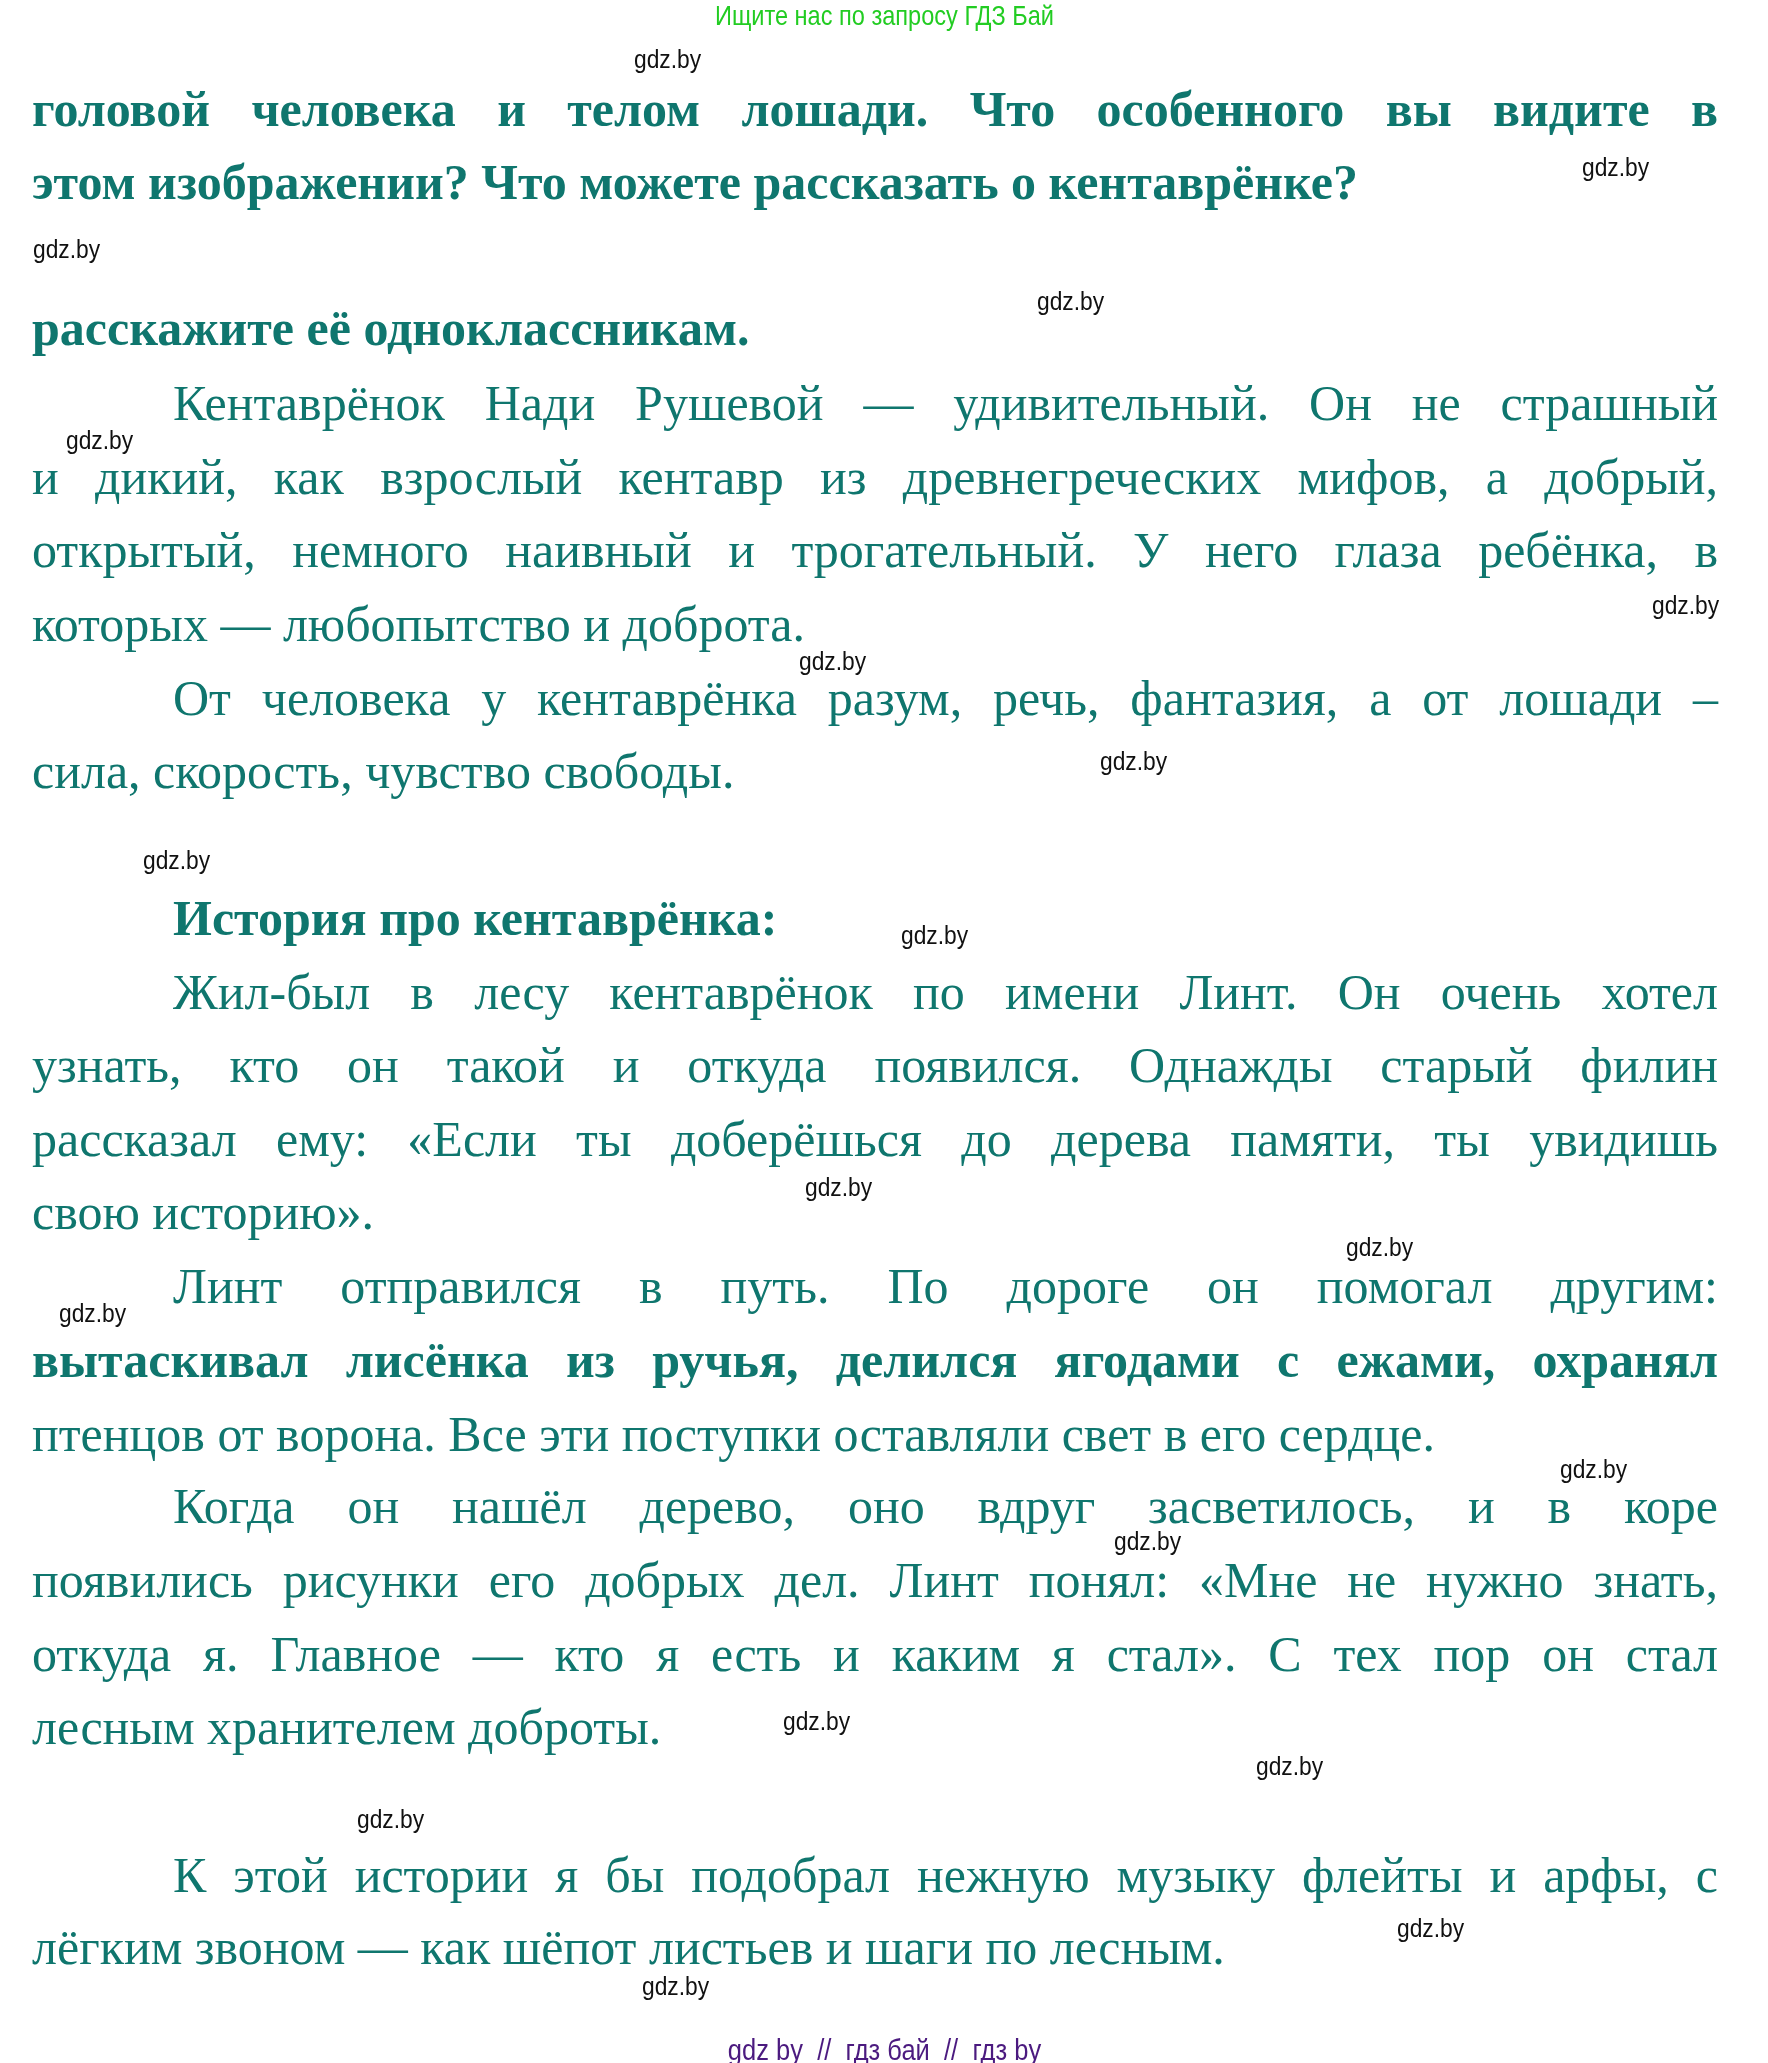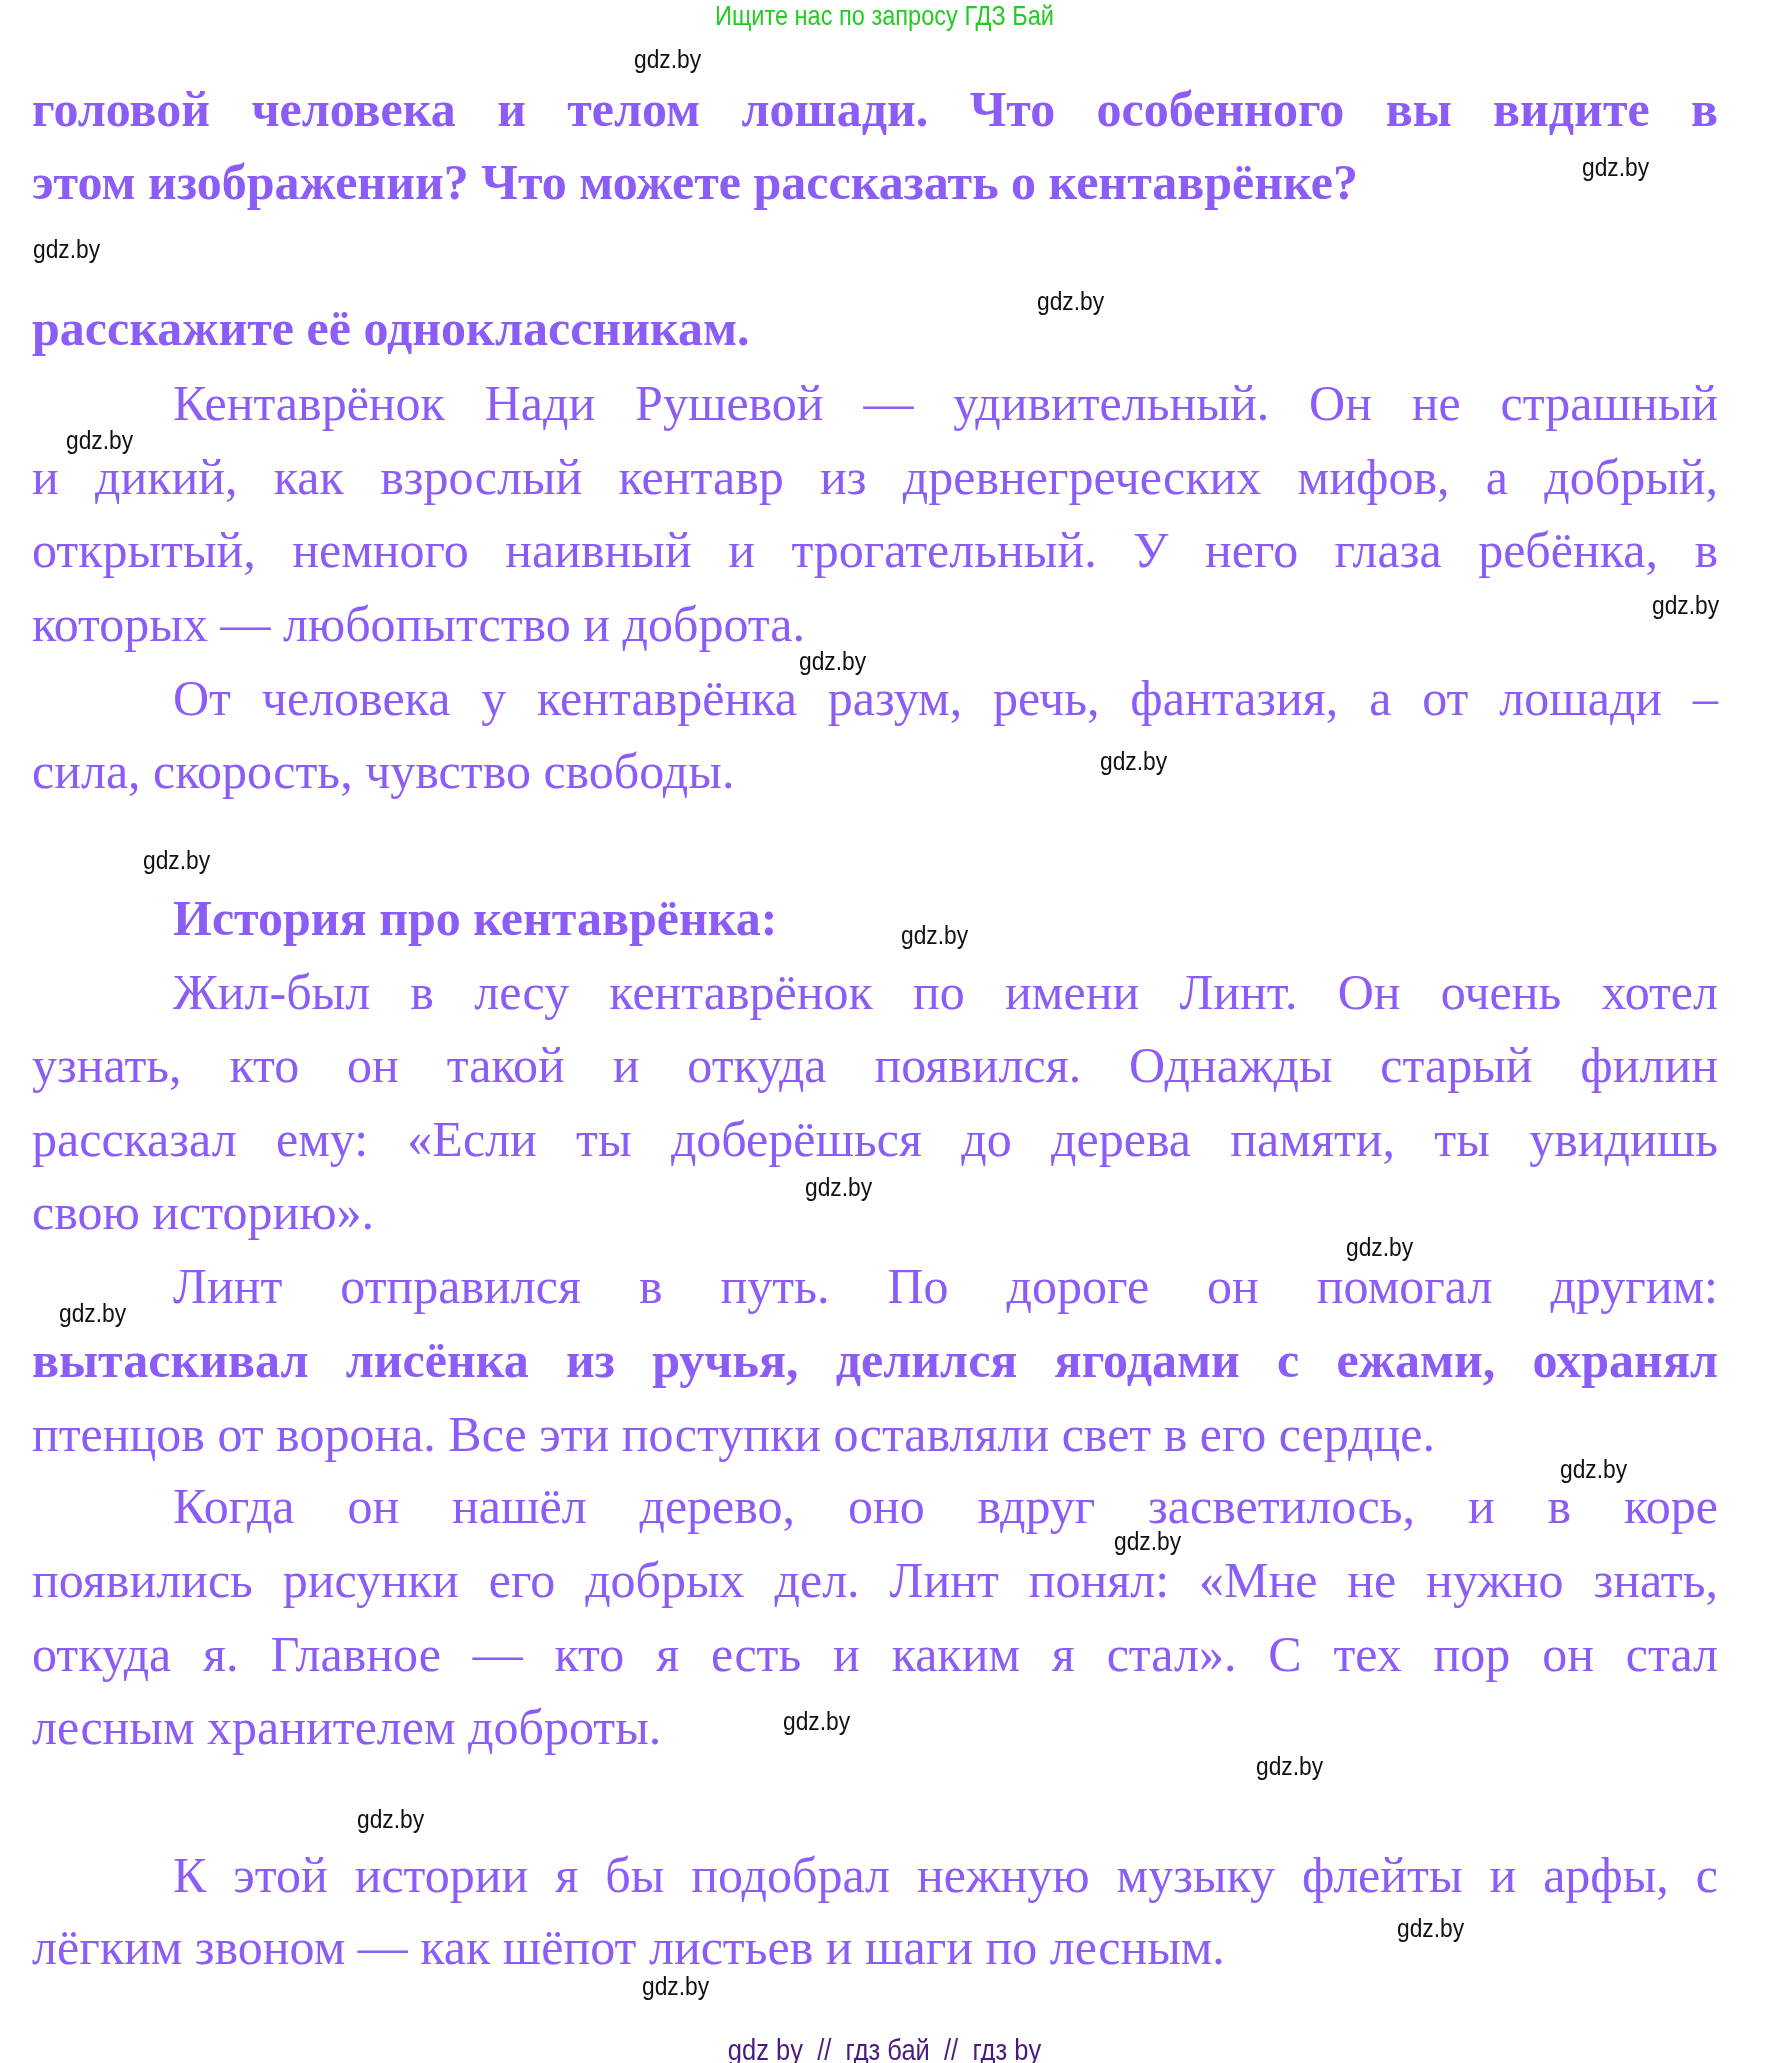--- a/index.html
+++ b/index.html
@@ -7,21 +7,21 @@
   .page { position: absolute; left: 0; top: 0; width: 1769px; height: 1840px; }
   .hdr {
     position: absolute; left: 0; top: 0; width: 1769px; height: 34px;
     text-align: center; font-family: "Liberation Sans", sans-serif;
     font-size: 27.4px; line-height: 32px; color: #22cc22;
     transform: scaleX(0.86); transform-origin: center;
   }
   .line {
     position: absolute; left: 32px; width: 1686px; height: 66px;
     font-family: "Liberation Serif", serif; font-size: 50px; line-height: 66px;
-    color: #8b5cf6; white-space: nowrap; overflow: visible;
+    color: #0f766e; white-space: nowrap; overflow: visible;
   }
   .line > span { display: inline-block; transform-origin: left center; }
   .b { font-weight: bold; }
   .just { text-align: justify; text-align-last: justify; white-space: normal; }
   .just > span { display: block; width: 100%; }
   .ind { left: 173px; width: 1545px; }
   .wm {
     position: absolute; font-family: "Liberation Sans", sans-serif;
     font-size: 26.5px; line-height: 28px; color: #111;
     transform: scaleX(0.86); transform-origin: left center; white-space: nowrap;

